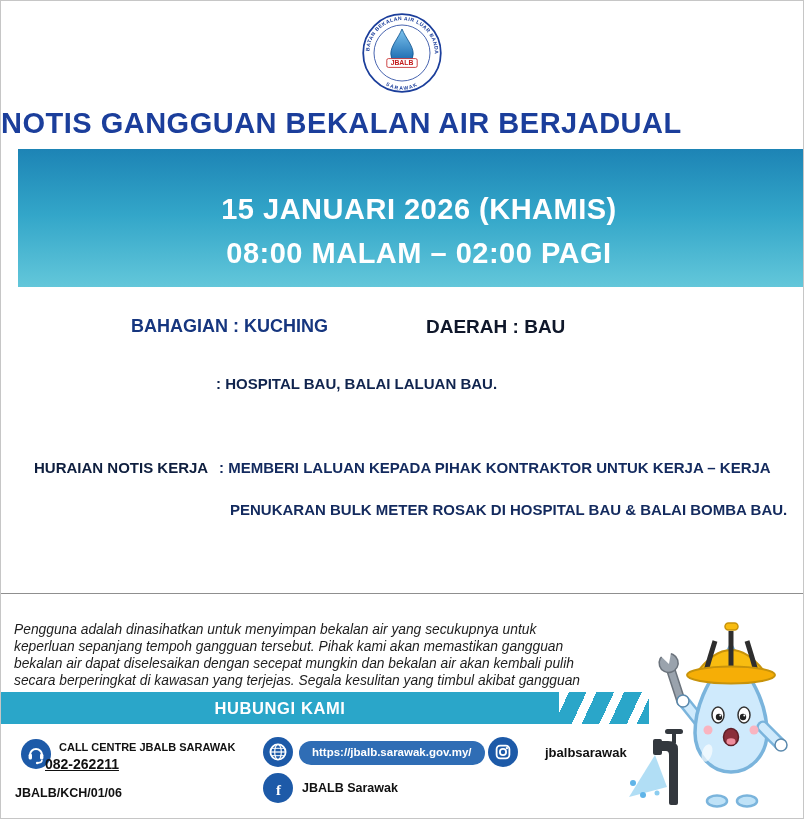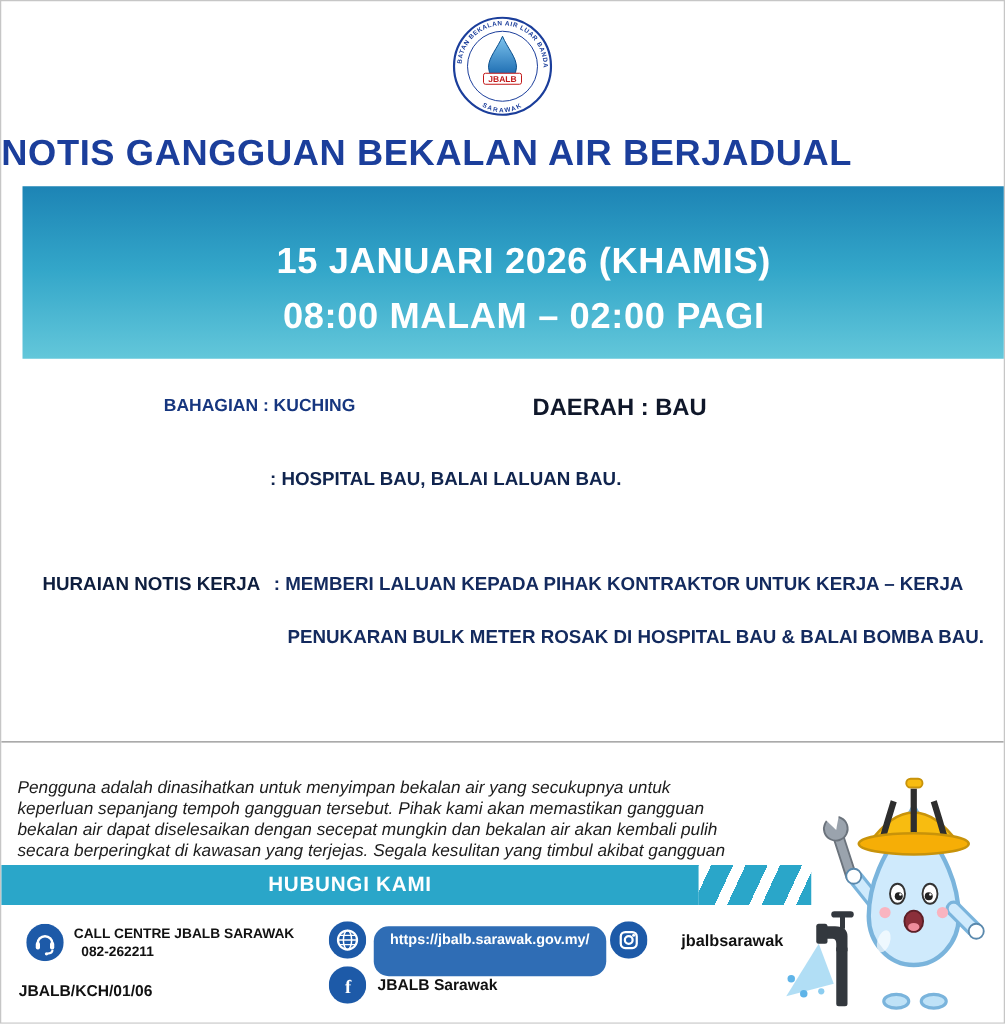--- a/index.html
+++ b/index.html
@@ -19,21 +19,21 @@
   }
   
   .banner{
     position:absolute;top:148px;left:17px;width:100%;height:138px;
     background:linear-gradient(180deg,#1d84b5 0%,#33a6c9 48%,#63c7da 100%);
     color:#fff;text-align:center;padding-top:38px;
   }
   .banner .line{font-size:29px;font-weight:800;line-height:44px;letter-spacing:.5px;}
   
   .region-row{position:absolute;top:315px;left:0;width:100%;height:26px;}
-  .bahagian{position:absolute;left:130px;font-size:14px;font-weight:800;color:#16367f;}
+  .bahagian{position:absolute;left:130px;font-size:18px;font-weight:800;color:#16367f;}
   .daerah{position:absolute;left:425px;font-size:19px;font-weight:800;color:#0f172a;}
   
   .kawasan-label{position:absolute;left:42px;top:374px;font-size:15px;font-weight:800;color:#0e1e3e;}
   .kawasan-value{position:absolute;left:215px;top:374px;font-size:15px;font-weight:800;color:#10244e;}
   
   .huraian-label{position:absolute;left:33px;top:458px;font-size:15px;font-weight:800;color:#0e1e3e;text-align:center;}
   .huraian-line1{position:absolute;left:218px;top:458px;font-size:15px;font-weight:800;color:#132a5e;}
   .huraian-line2{position:absolute;left:229px;top:500px;font-size:15px;font-weight:800;color:#132a5e;}
   
   .divider{position:absolute;left:0;top:592px;width:100%;height:1px;background:#8f8f8f;}
@@ -49,24 +49,24 @@
     font-size:16.5px;font-weight:800;letter-spacing:.6px;line-height:32px;
   }
   .contact-bar-stripes{
     position:absolute;left:558px;top:691px;width:90px;height:32px;
     background:repeating-linear-gradient(115deg,#ffffff 0 9px,#2aa6c9 9px 25px);
   }
   
   .icon-circle{position:absolute;width:30px;height:30px;}
   .cc-icon{left:20px;top:738px;}
   .cc-label{position:absolute;left:58px;top:740px;font-size:11px;font-weight:800;color:#111;}
-  .cc-phone{position:absolute;left:64px;top:755px;font-size:11px;font-weight:800;color:#111;}
+  .cc-phone{position:absolute;left:44px;top:755px;font-size:14px;font-weight:800;color:#111;text-decoration:underline;}
   .globe-icon{left:262px;top:736px;}
   .url-pill{
-    position:absolute;left:298px;top:740px;height:40px;line-height:23px;
+    position:absolute;left:298px;top:740px;height:24px;line-height:23px;
     padding:0 13px;border-radius:12px;background:#2f6db5;color:#fff;
     font-size:11.5px;font-weight:800;
   }
   .ig-icon{left:487px;top:736px;}
   .ig-text{position:absolute;left:544px;top:744px;font-size:13px;font-weight:700;color:#111;}
   .fb-icon{left:262px;top:772px;}
   .fb-text{position:absolute;left:301px;top:780px;font-size:12.5px;font-weight:800;color:#111;}
   .ref-no{position:absolute;left:14px;top:785px;font-size:12.5px;font-weight:800;color:#111;}
   
   .mascot{position:absolute;left:622px;top:610px;width:178px;height:202px;}

